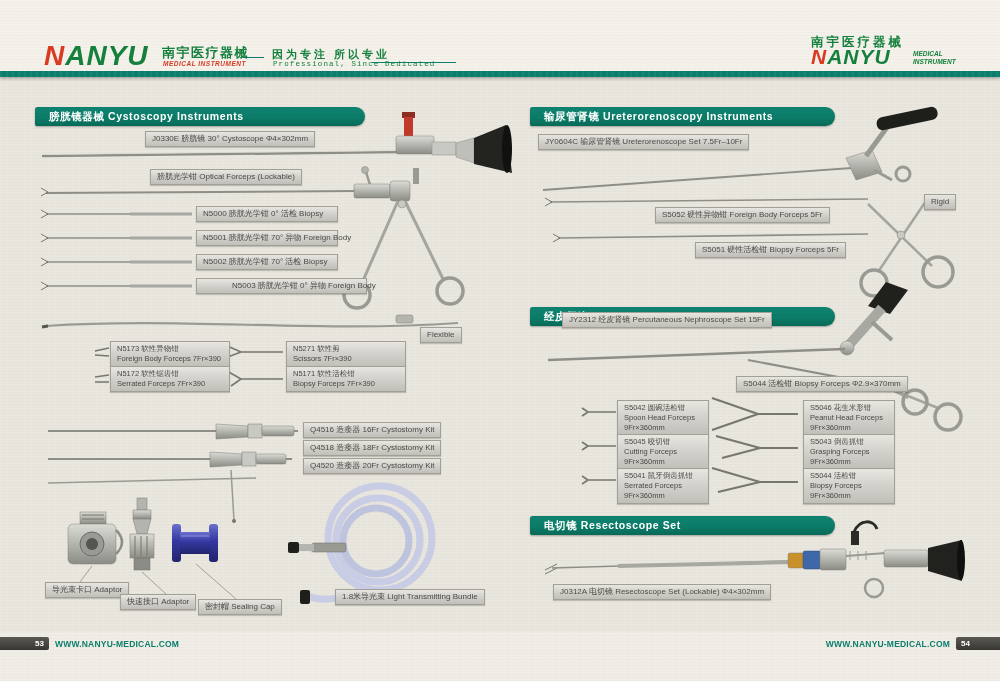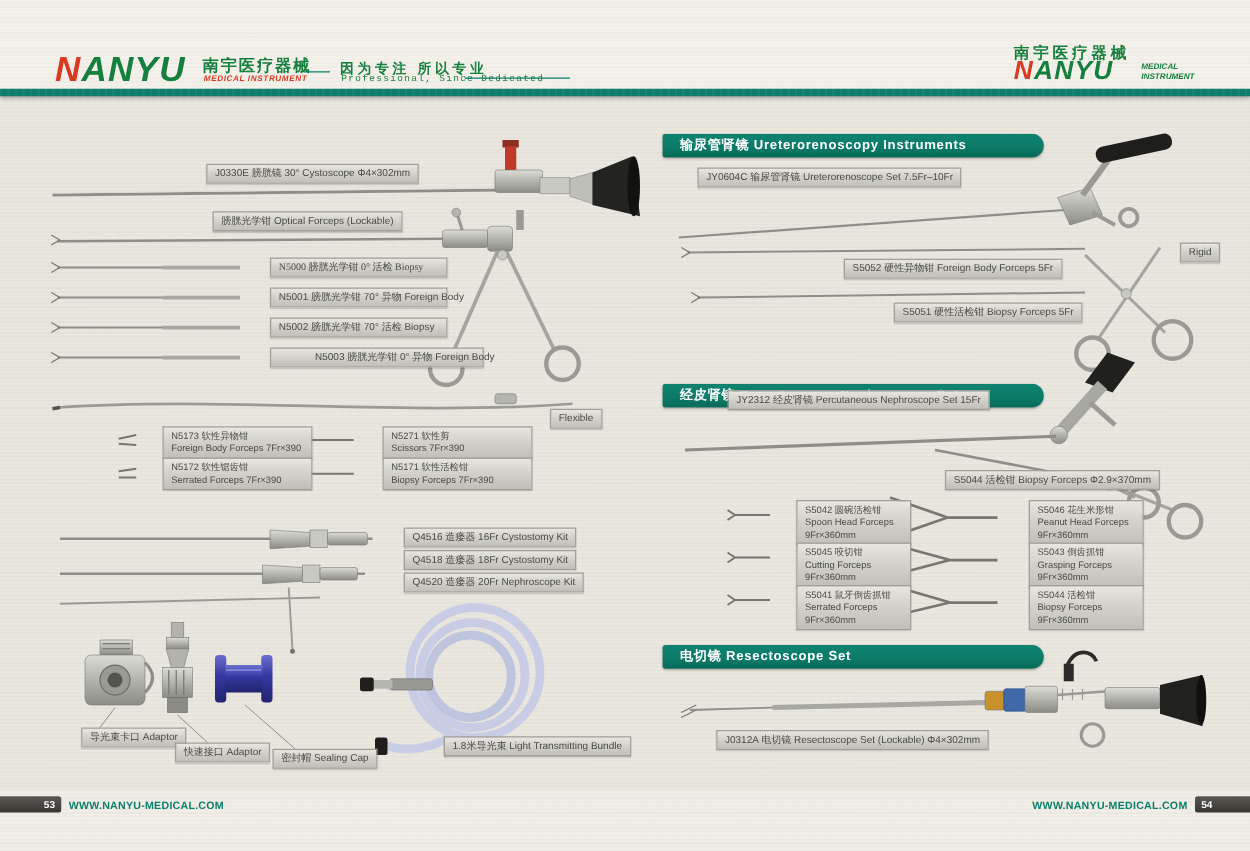--- a/index.html
+++ b/index.html
@@ -16,21 +16,21 @@
   .footstrip{position:absolute;left:0;top:632px;width:1000px;height:49px;background:#f0ede6;}
   .banner{position:absolute;height:19px;z-index:3;
     background:linear-gradient(180deg,#17897242 0%,#0e8270 8%,#0b7a66 60%,#076a58 100%);
     background-color:#0b7a66;
     border-radius:3px 11px 11px 3px;color:#ffffff;font-weight:bold;font-size:10.5px;
     letter-spacing:.6px;line-height:19px;padding:0 16px 0 14px;white-space:nowrap;
     box-shadow:0 1px 2px rgba(0,0,0,.3);}
   .lbl{position:absolute;z-index:3;
     background:linear-gradient(180deg,#e8e6e0 0%,#d4d2cc 45%,#c1bfb9 100%);
     border:1px solid #a39f97;color:#4a4a46;font-size:8px;line-height:1.25;
-    padding:2px 6px;white-space:nowrap;box-shadow:0 1px 1px rgba(0,0,0,.18);margin-left:20px;}
+    padding:2px 6px;white-space:nowrap;box-shadow:0 1px 1px rgba(0,0,0,.18);}
   .lbl2{width:106px;font-size:7.5px;white-space:normal;line-height:1.35;}
   .lbl3{width:78px;font-size:7.5px;white-space:normal;line-height:1.35;}
   .site{position:absolute;z-index:3;color:#0c7e6c;font-weight:bold;font-size:8.5px;letter-spacing:.2px;}
   .pagebar{position:absolute;z-index:3;height:13px;line-height:13px;color:#fff;font-size:8px;font-weight:bold;
     background:linear-gradient(180deg,#5a5852,#393733);}
   svg{position:absolute;left:0;top:0;z-index:1;}
   .teal{color:#15803d}.red{color:#d93a22}
 </style>
 </head>
 <body>
@@ -257,23 +257,24 @@
       <line x1="866" y1="551" x2="866" y2="560" stroke="#9a9a94" stroke-width="1"></line>
       <rect x="851" y="531" width="8" height="14" fill="#2a2a27"></rect>
       <path d="M854,532 C860,518 874,520 877,529" fill="none" stroke="#2a2a27" stroke-width="3"></path>
       <rect x="884" y="550" width="44" height="17" rx="2" fill="url(#mg)" stroke="#7c7c76" stroke-width=".5"></rect>
       <circle cx="874" cy="588" r="9" fill="none" stroke="#9a9a94" stroke-width="2.5"></circle>
       <polygon points="928,548 962,540 962,581 928,571" fill="#21211d"></polygon>
       <ellipse cx="961" cy="560" rx="4" ry="20" fill="#101010"></ellipse>
     </g>
   </svg>
 
+  <div class="banner" style="left:35px;top:107px;width:300px;">膀胱镜器械  Cystoscopy Instruments</div>
   <div class="lbl" style="left:145px;top:131px;">J0330E 膀胱镜 30°  Cystoscope  Φ4×302mm</div>
   <div class="lbl" style="left:150px;top:169px;">膀胱光学钳 Optical Forceps (Lockable)</div>
-  <div class="lbl" style="left:196px;top:206px;width:128px;font-family:Liberation Serif, serif;">N5000 膀胱光学钳  0°  活检 Biopsy</div>
+  <div class="lbl" style="left:196px;top:206px;width:128px;">N5000 膀胱光学钳  0°  活检 Biopsy</div>
   <div class="lbl" style="left:196px;top:230px;width:128px;">N5001 膀胱光学钳 70°  异物 Foreign Body</div>
   <div class="lbl" style="left:196px;top:254px;width:128px;">N5002 膀胱光学钳 70°  活检 Biopsy</div>
   <div class="lbl" style="left:196px;top:278px;width:128px;padding-left:35px;">N5003 膀胱光学钳  0°  异物 Foreign Body</div>
   <div class="lbl" style="left:420px;top:327px;">Flexible</div>
 
   <div class="lbl lbl2" style="left:110px;top:341px;">
     <div>N5173 软性异物钳</div>
     <div>Foreign Body Forceps 7Fr×390</div>
   </div>
   <div class="lbl lbl2" style="left:110px;top:366px;">
@@ -284,21 +285,21 @@
     <div>N5271 软性剪</div>
     <div>Scissors 7Fr×390</div>
   </div>
   <div class="lbl lbl2" style="left:286px;top:366px;">
     <div>N5171 软性活检钳</div>
     <div>Biopsy Forceps 7Fr×390</div>
   </div>
 
   <div class="lbl" style="left:303px;top:422px;">Q4516 造瘘器 16Fr Cystostomy Kit</div>
   <div class="lbl" style="left:303px;top:440px;">Q4518 造瘘器 18Fr Cystostomy Kit</div>
-  <div class="lbl" style="left:303px;top:458px;">Q4520 造瘘器 20Fr Nephroscope Kit</div>
+  <div class="lbl" style="left:303px;top:458px;">Q4520 造瘘器 20Fr Cystostomy Kit</div>
 
   <div class="lbl" style="left:45px;top:582px;">导光束卡口 Adaptor</div>
   <div class="lbl" style="left:120px;top:594px;">快速接口 Adaptor</div>
   <div class="lbl" style="left:198px;top:599px;">密封帽 Sealing Cap</div>
   <div class="lbl" style="left:335px;top:589px;">1.8米导光束  Light Transmitting Bundle</div>
 
   <div class="banner" style="left:530px;top:107px;width:275px;">输尿管肾镜 Ureterorenoscopy Instruments</div>
   <div class="lbl" style="left:538px;top:134px;">JY0604C 输尿管肾镜 Ureterorenoscope Set 7.5Fr–10Fr</div>
   <div class="lbl" style="left:924px;top:194px;">Rigid</div>
   <div class="lbl" style="left:655px;top:207px;">S5052 硬性异物钳 Foreign Body Forceps 5Fr</div>

